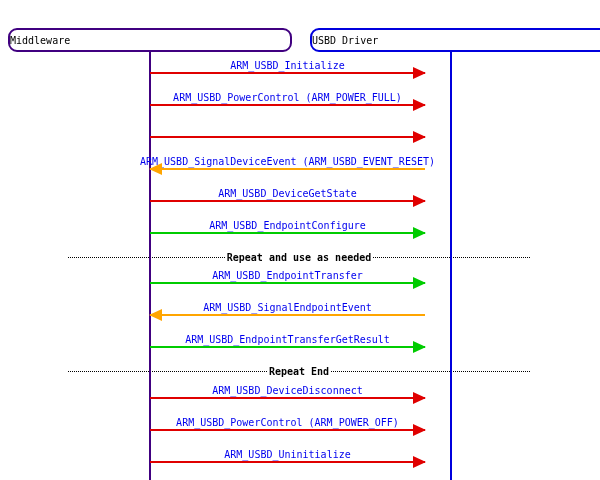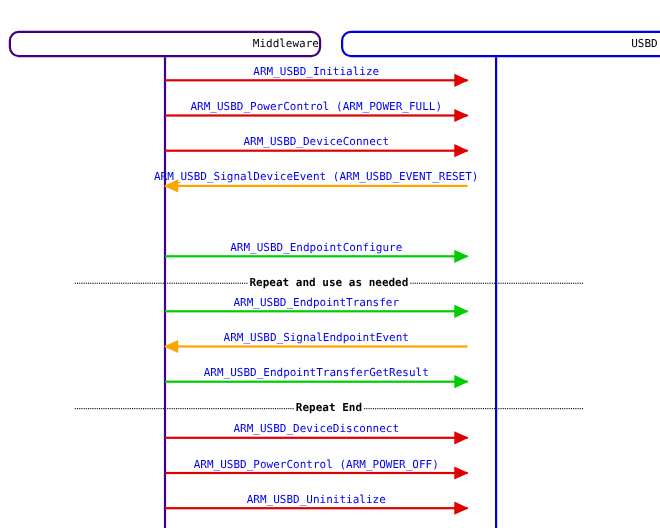--- a/index.html
+++ b/index.html
@@ -4,21 +4,21 @@
 <style>
   html,body{margin:0;padding:0;background:#ffffff;}
   #canvas{
     position:relative;width:600px;height:480px;background:#ffffff;
     font-family:"DejaVu Sans Mono","Liberation Mono",monospace;
     font-size:10px;color:#000;overflow:hidden;
   }
   .entity-box{
     position:absolute;top:28px;height:24px;box-sizing:border-box;
     border:2px solid #7f1d1d;border-radius:9px;background:#fff;
-    display:flex;align-items:center;justify-content:flex-end;z-index:4;
+    display:flex;align-items:center;justify-content:flex-start;z-index:4;
   }
   #entity-middleware{left:8px;width:284px;border-color:#400080;}
   #entity-usbd{left:310px;width:332px;border-color:#0000dd;}
   .lifeline{position:absolute;top:52px;height:428px;width:2px;z-index:2;}
   #lifeline-middleware{left:149px;background:#400080;}
   #lifeline-usbd{left:450px;background:#0000dd;}
   .msg{position:absolute;left:150px;width:275px;height:20px;z-index:3;}
   .msg-label{
     position:absolute;left:-45px;right:-45px;bottom:3px;text-align:center;
     color:#0000ee;white-space:nowrap;cursor:pointer;
@@ -64,31 +64,35 @@
     <div class="msg-head"></div>
   </div>
 
   <div class="msg red right" style="top:86px">
     <span class="msg-label">ARM_USBD_PowerControl (ARM_POWER_FULL)</span>
     <div class="msg-line"></div>
     <div class="msg-head"></div>
   </div>
 
   <div class="msg red right" style="top:118px">
-    <span class="msg-label">ARM_USBD_DeviceConnect</span>
     <div class="msg-line"></div>
     <div class="msg-head"></div>
   </div>
 
   <div class="msg orange left" style="top:150px">
     <span class="msg-label">ARM_USBD_SignalDeviceEvent (ARM_USBD_EVENT_RESET)</span>
     <div class="msg-line"></div>
     <div class="msg-head"></div>
   </div>
 
+  <div class="msg red right" style="top:182px">
+    <span class="msg-label">ARM_USBD_DeviceGetState</span>
+    <div class="msg-line"></div>
+    <div class="msg-head"></div>
+  </div>
 
   <div class="msg green right" style="top:214px">
     <span class="msg-label">ARM_USBD_EndpointConfigure</span>
     <div class="msg-line"></div>
     <div class="msg-head"></div>
   </div>
 
   <div class="divider" style="top:250px">
     <span class="divider-label">Repeat and use as needed</span>
   </div>

